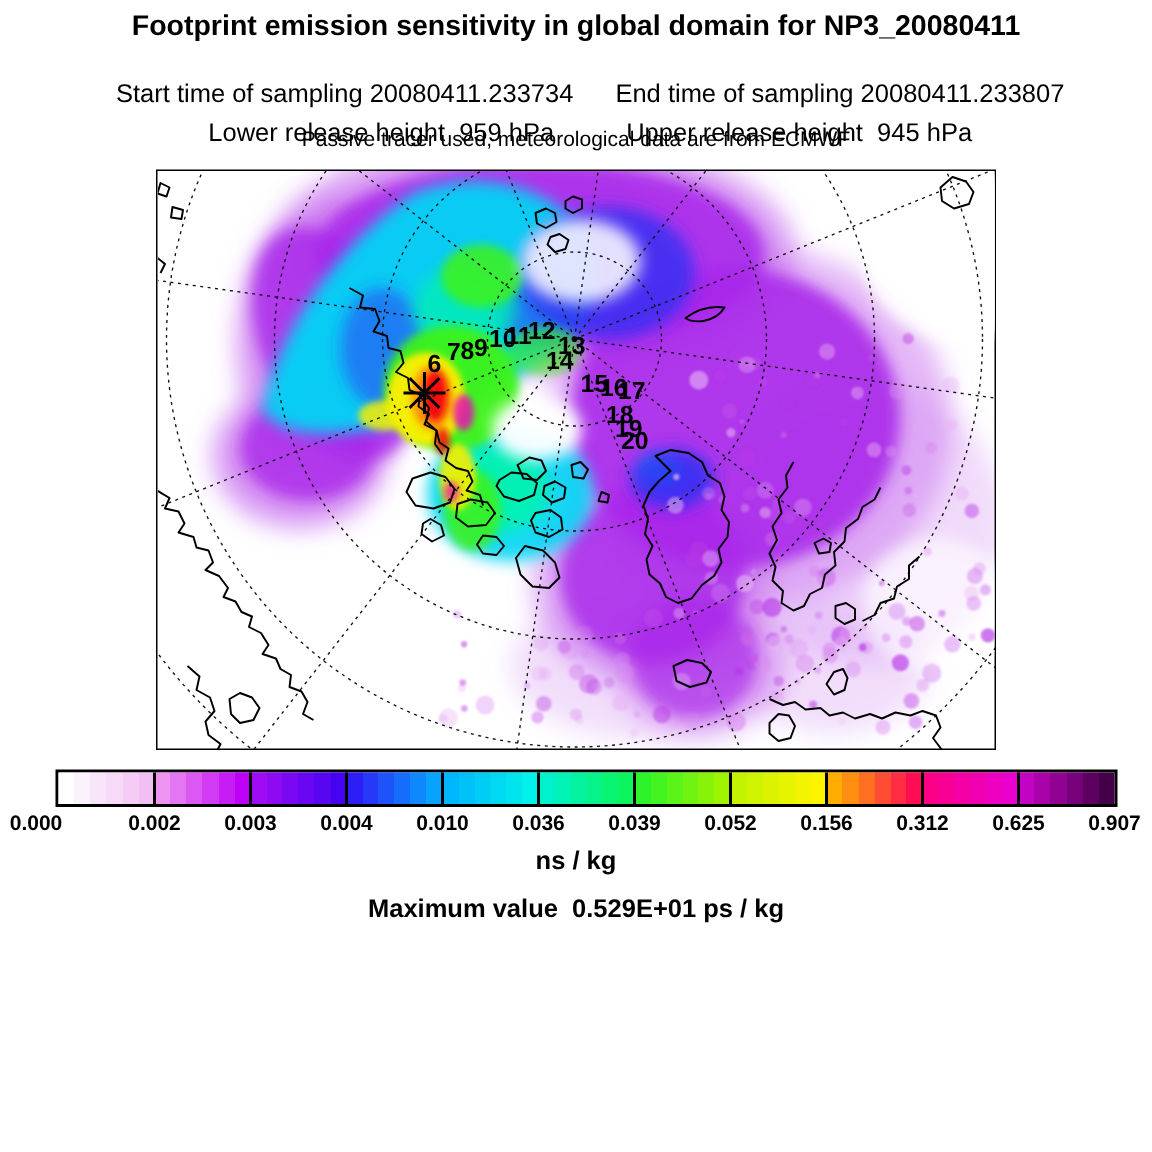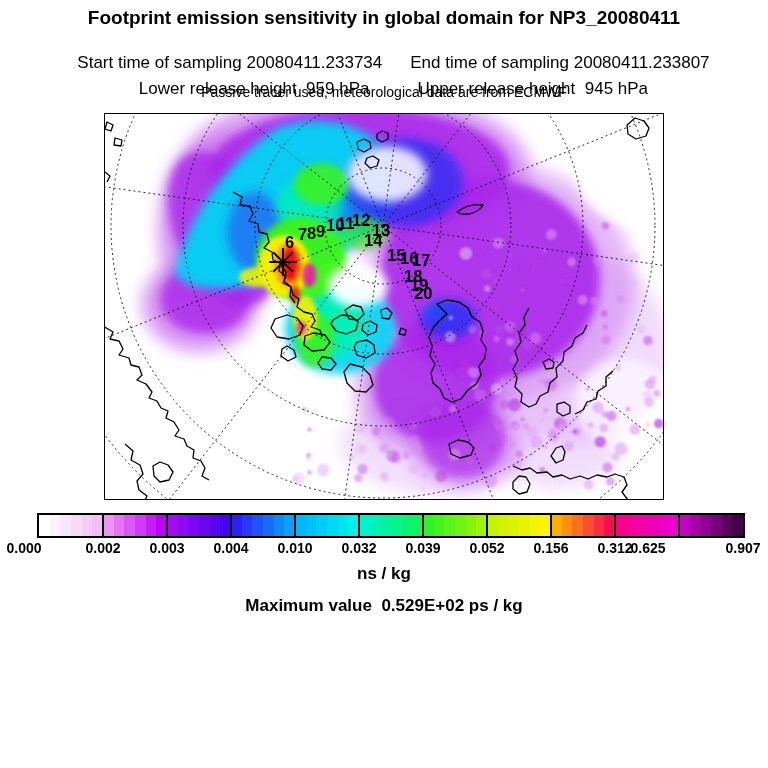--- a/index.html
+++ b/index.html
@@ -371,24 +371,24 @@
       <div class="sep" style="left: 511px;"></div>
       <div class="sep" style="left: 575px;"></div>
       <div class="sep" style="left: 639px;"></div>
     </div>
   <div id="cbar-ticks">
       <span class="tick" style="left: -13px;">0.000</span>
       <span class="tick" style="left: 66px;">0.002</span>
       <span class="tick" style="left: 130px;">0.003</span>
       <span class="tick" style="left: 194px;">0.004</span>
       <span class="tick" style="left: 258px;">0.010</span>
-      <span class="tick" style="left: 322px;">0.032</span>
+      <span class="tick" style="left: 322px;">0.036</span>
       <span class="tick" style="left: 386px; text-align: right;">0.039</span>
       <span class="tick" style="left: 450px;">0.052</span>
       <span class="tick" style="left: 514px;">0.156</span>
       <span class="tick" style="left: 578px;">0.312</span>
-      <span class="tick" style="left: 611px;">0.625</span>
+      <span class="tick" style="left: 642px;">0.625</span>
       <span class="tick" style="left: 706px;">0.907</span>
     </div>
 
   <div class="units">ns / kg</div>
-  <div class="maxline">Maximum value  0.529E+02 ps / kg</div>
+  <div class="maxline">Maximum value  0.529E+01 ps / kg</div>
 </div>
 
 </body></html>

